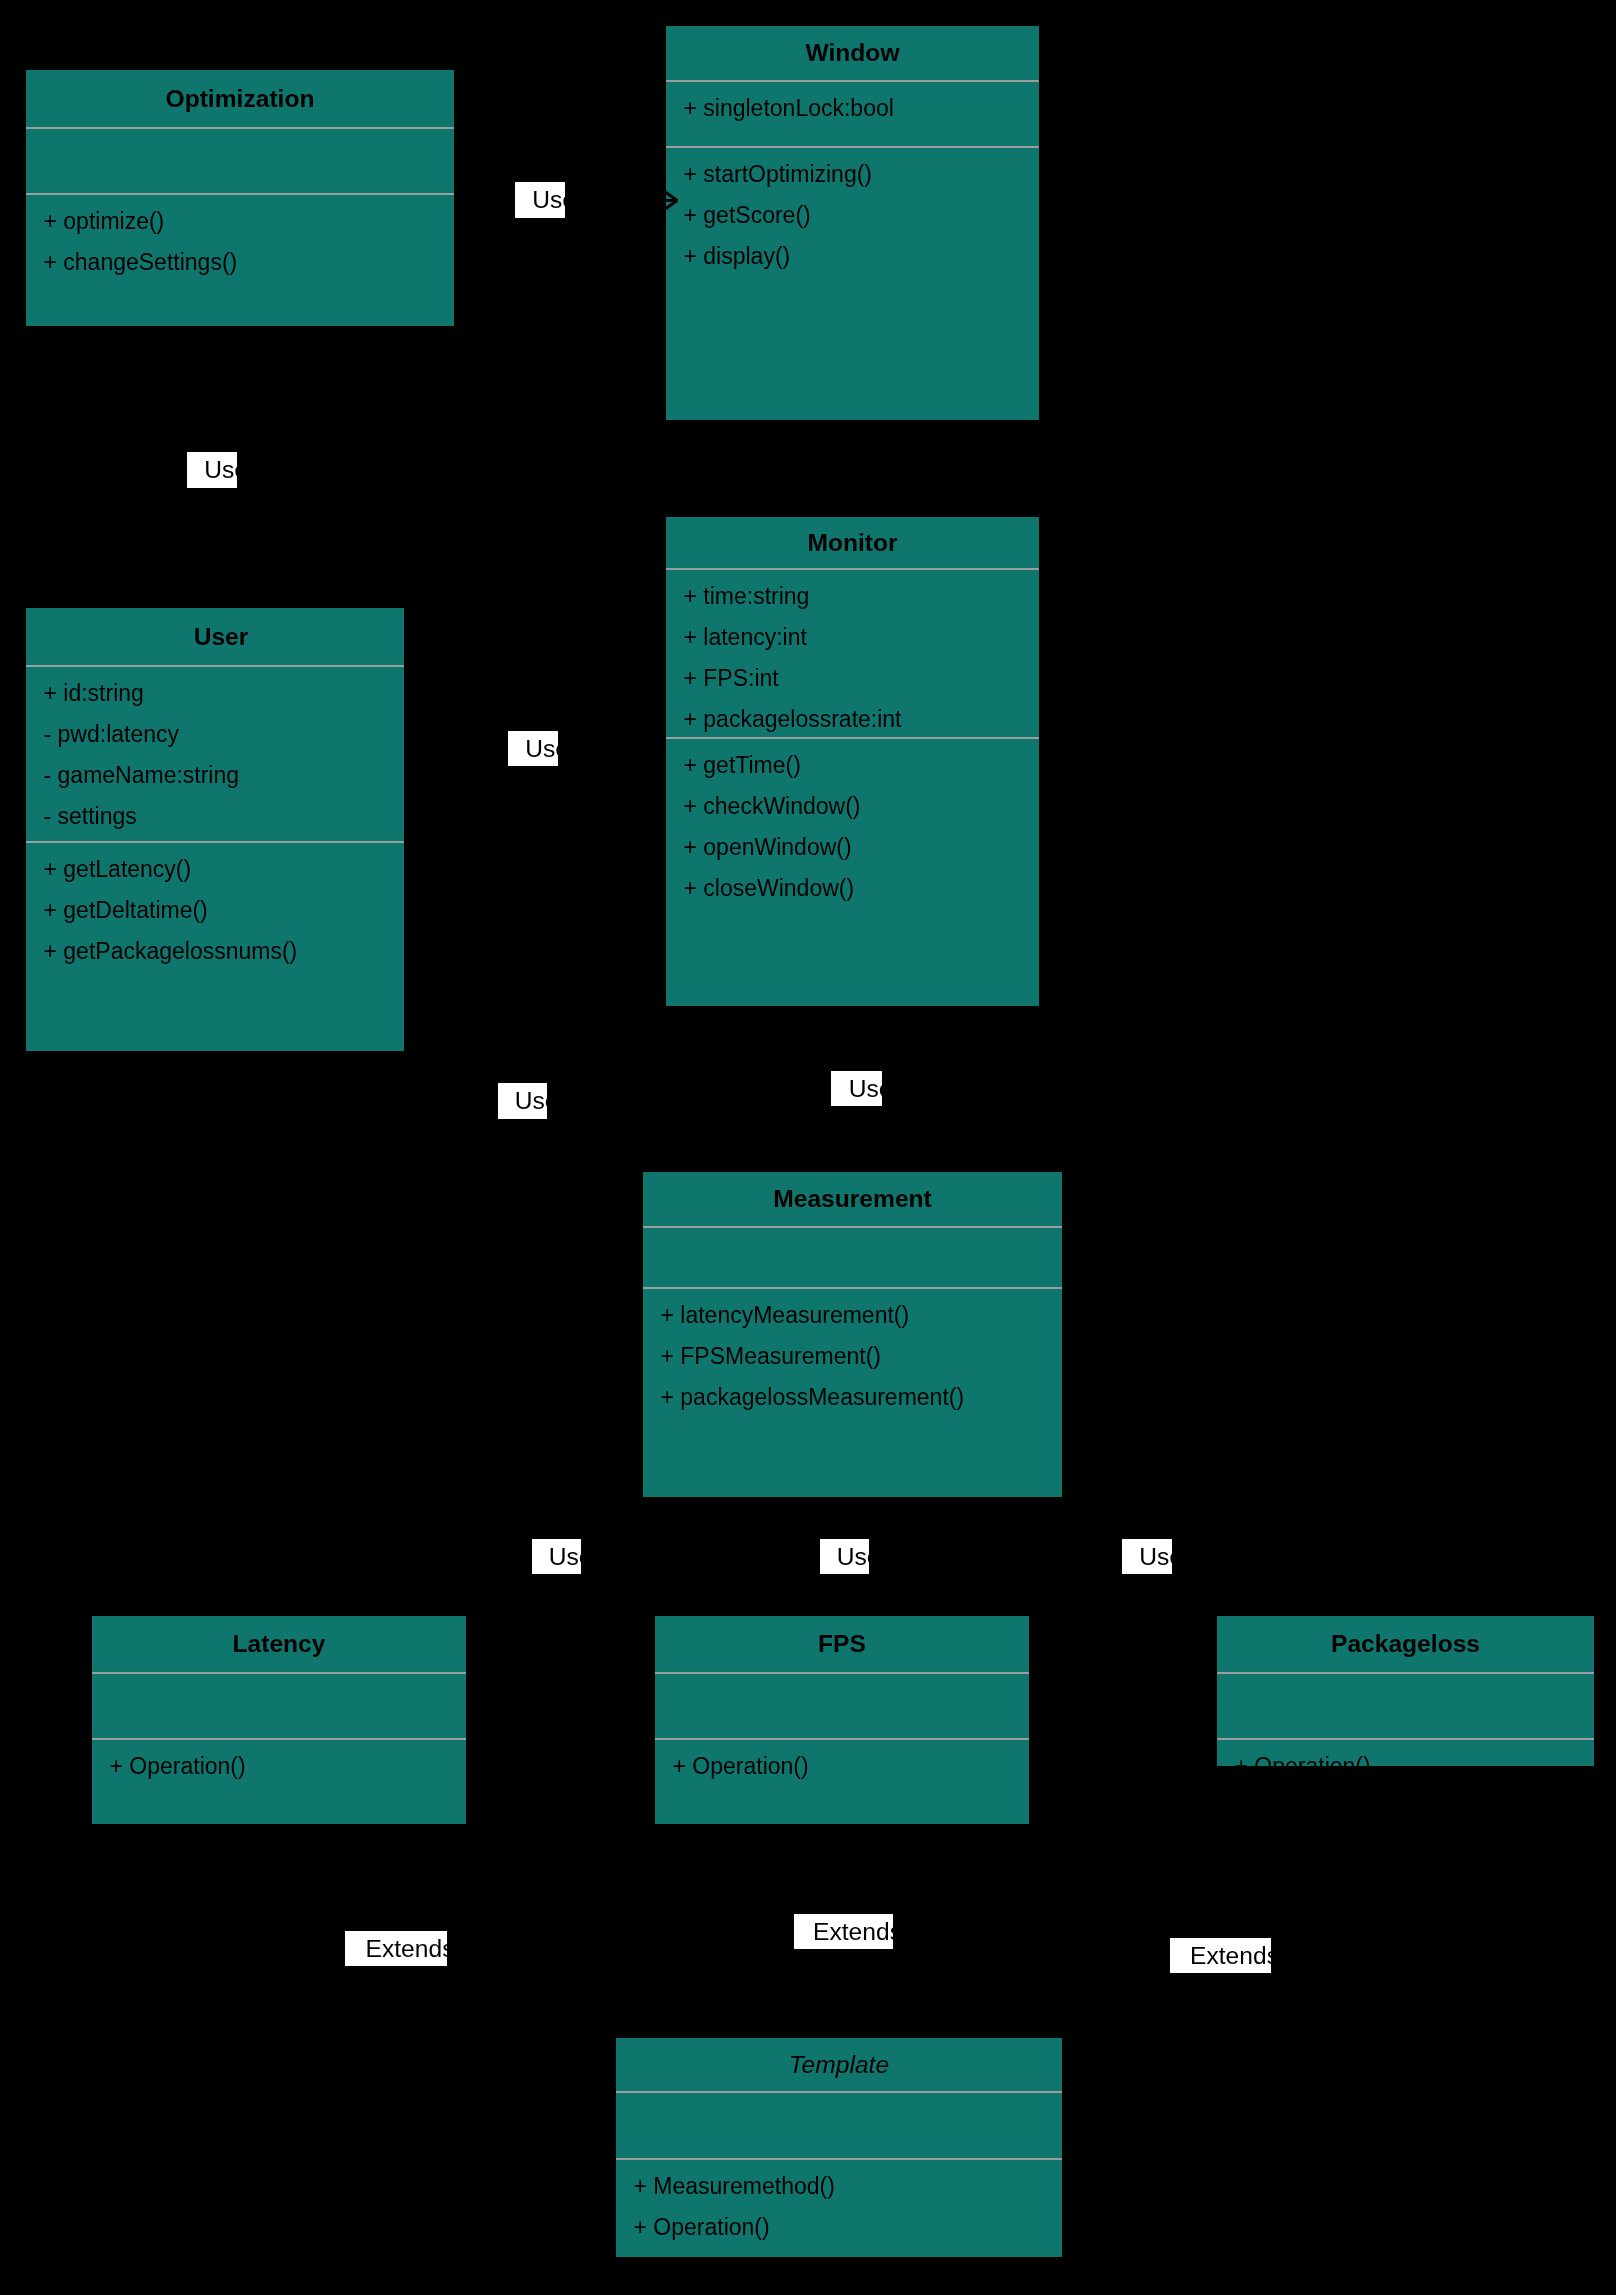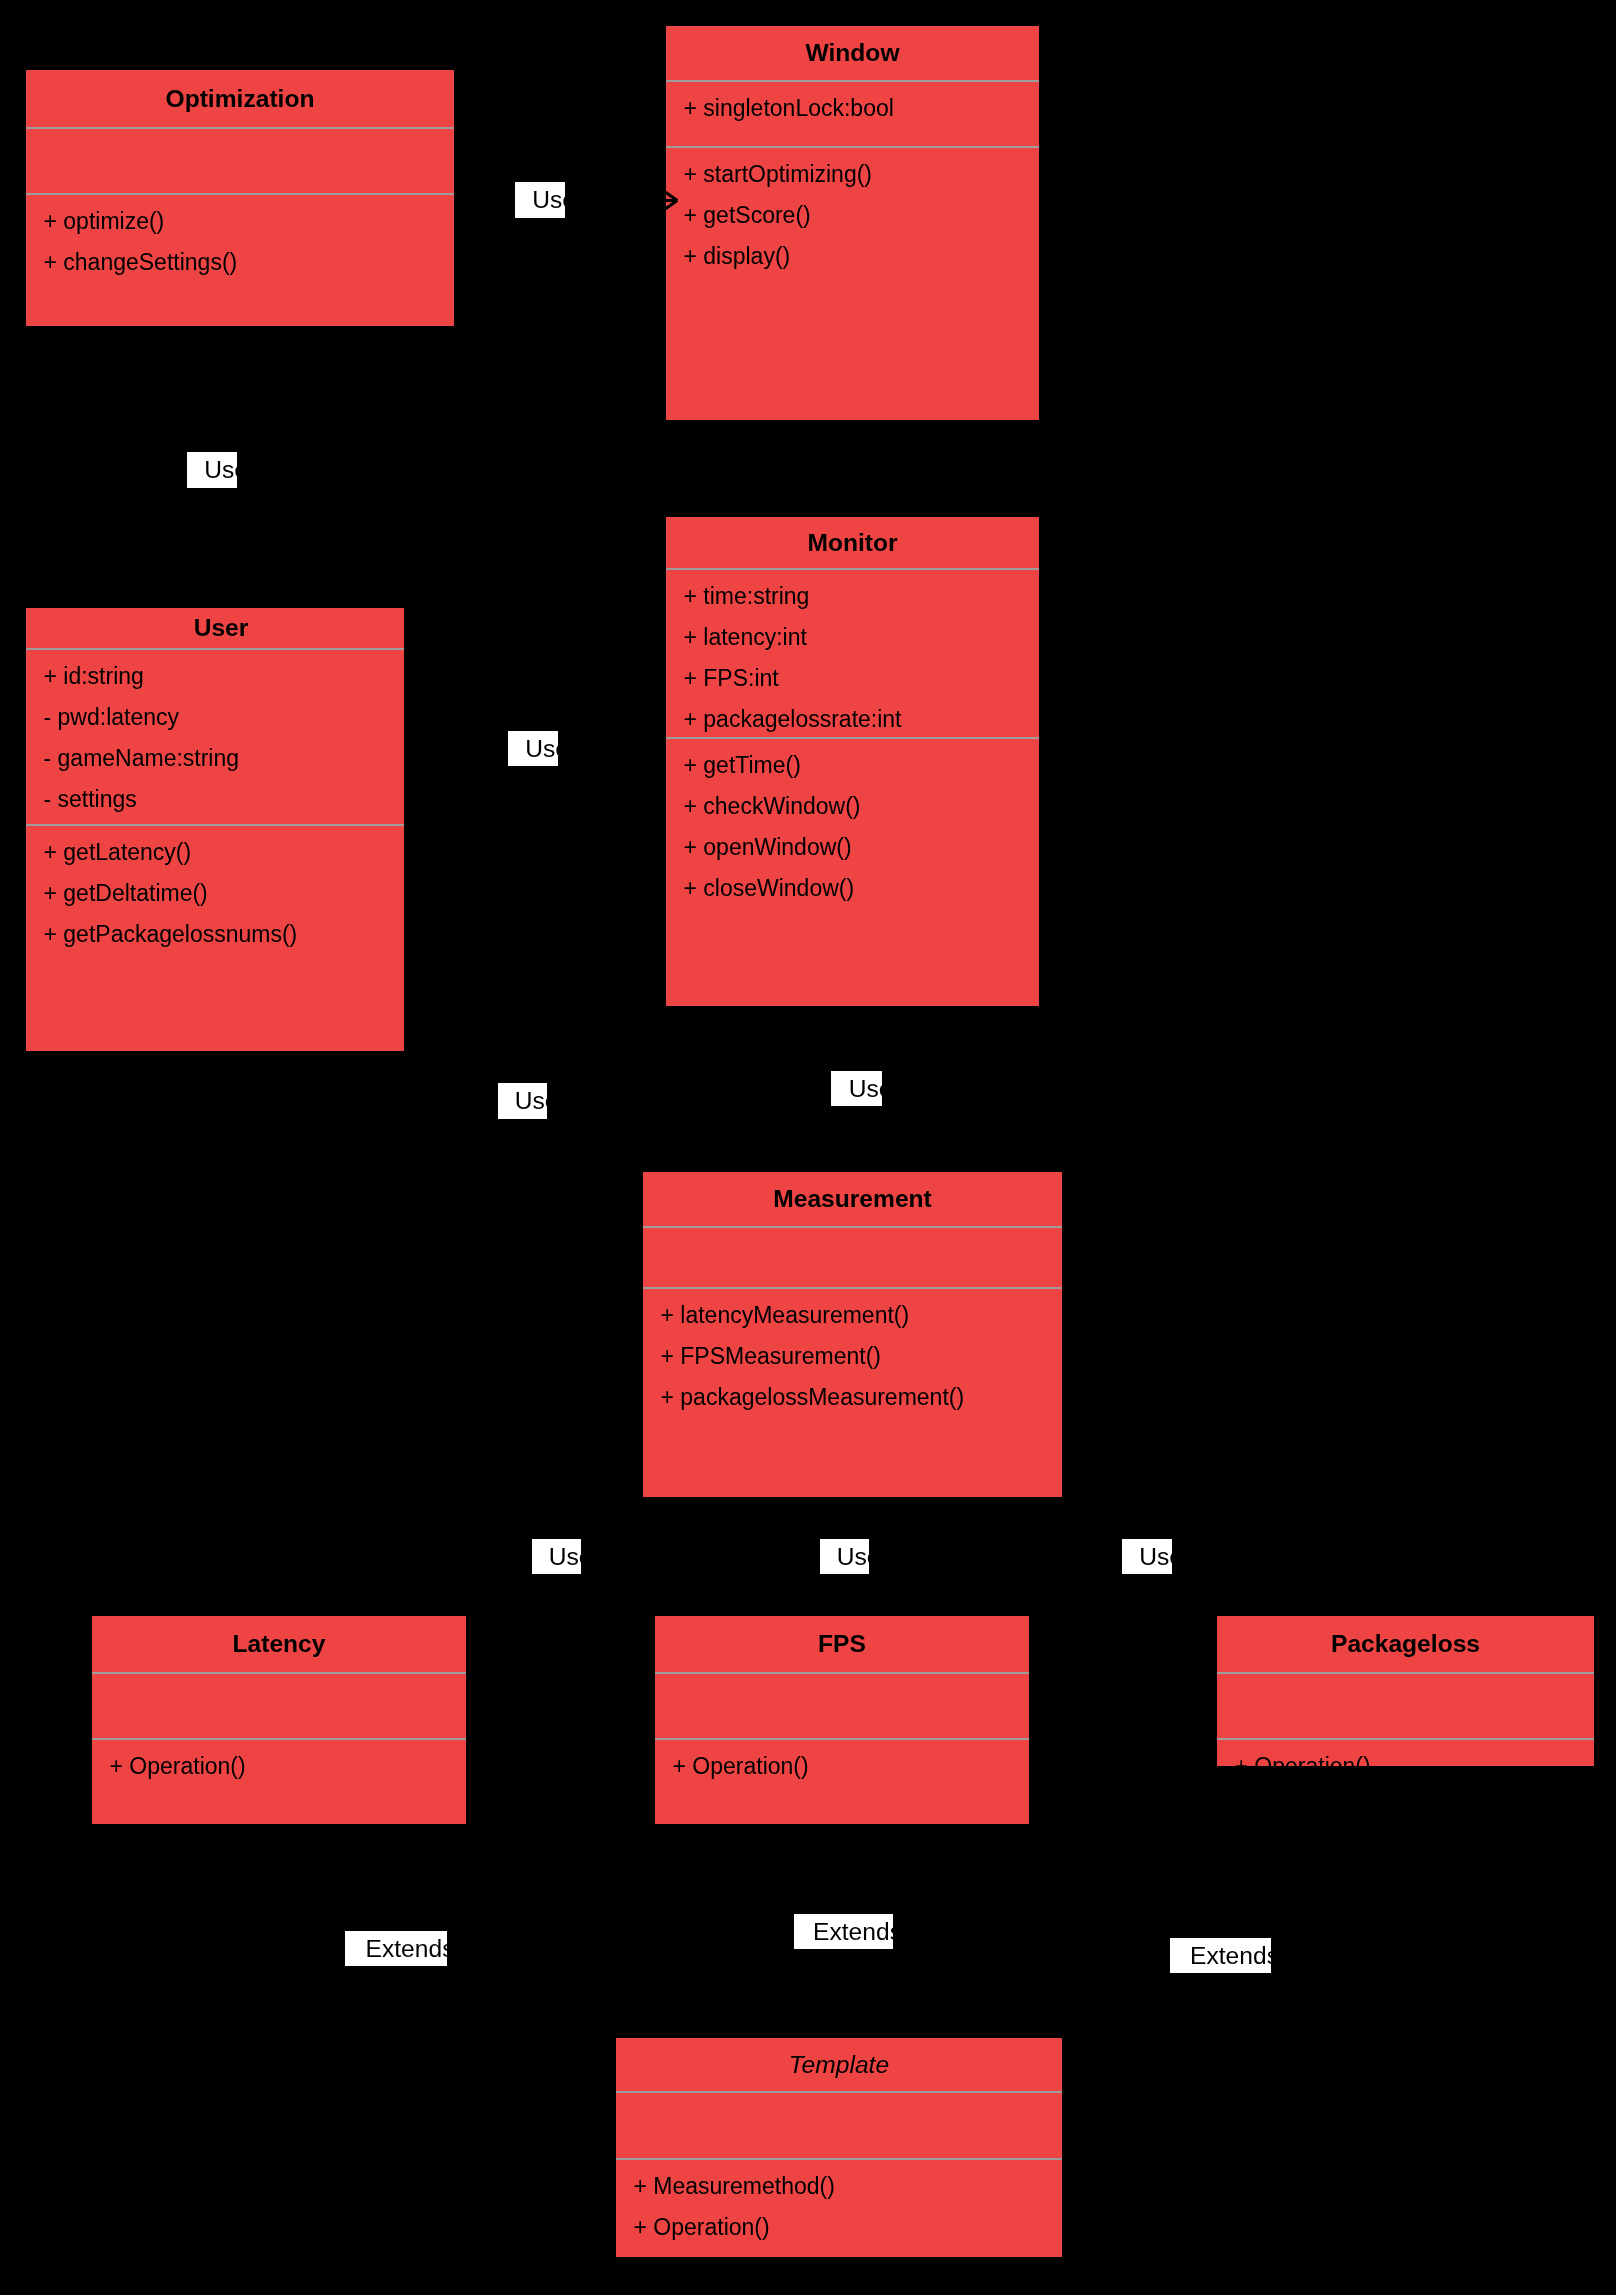--- a/index.html
+++ b/index.html
@@ -2,21 +2,21 @@
 <html style="font-size:9.4px"><head>
 <meta charset="utf-8">
 <style>
   html,body{margin:0;padding:0;}
   body{
     width:1617px;height:2295px;position:relative;overflow:hidden;
     background:#000000;
     font-family:"Liberation Sans", sans-serif;
   }
   .uml-class{
-    position:absolute;background:#ef4444;color:#000000;
+    position:absolute;background:#0f766e;color:#000000;
     display:flex;flex-direction:column;box-sizing:border-box;
   }
   .uml-title{
     display:flex;align-items:center;justify-content:center;
     font-weight:bold;font-size:24.6px;flex:0 0 auto;box-sizing:border-box;
   }
   .uml-title.italic{font-style:italic;font-weight:normal;}
   .uml-comp{
     border-top:2.3px solid #9e9e9e;box-sizing:border-box;
     padding-top:5.8px;flex:0 0 auto;overflow:hidden;
@@ -51,21 +51,21 @@
     <div class="member">+ singletonLock:bool</div>
   </div>
   <div class="uml-comp grow">
     <div class="member">+ startOptimizing()</div>
     <div class="member">+ getScore()</div>
     <div class="member">+ display()</div>
   </div>
 </div>
 
 <div class="uml-class" style="left:26px;top:608px;width:378px;height:443px;">
-  <div class="uml-title" style="height:40px;margin-left:12px;">User</div>
+  <div class="uml-title" style="height:57px;margin-left:12px;">User</div>
   <div class="uml-comp" style="height:176px;">
     <div class="member">+ id:string</div>
     <div class="member">- pwd:latency</div>
     <div class="member">- gameName:string</div>
     <div class="member">- settings</div>
   </div>
   <div class="uml-comp grow">
     <div class="member">+ getLatency()</div>
     <div class="member">+ getDeltatime()</div>
     <div class="member">+ getPackagelossnums()</div>

